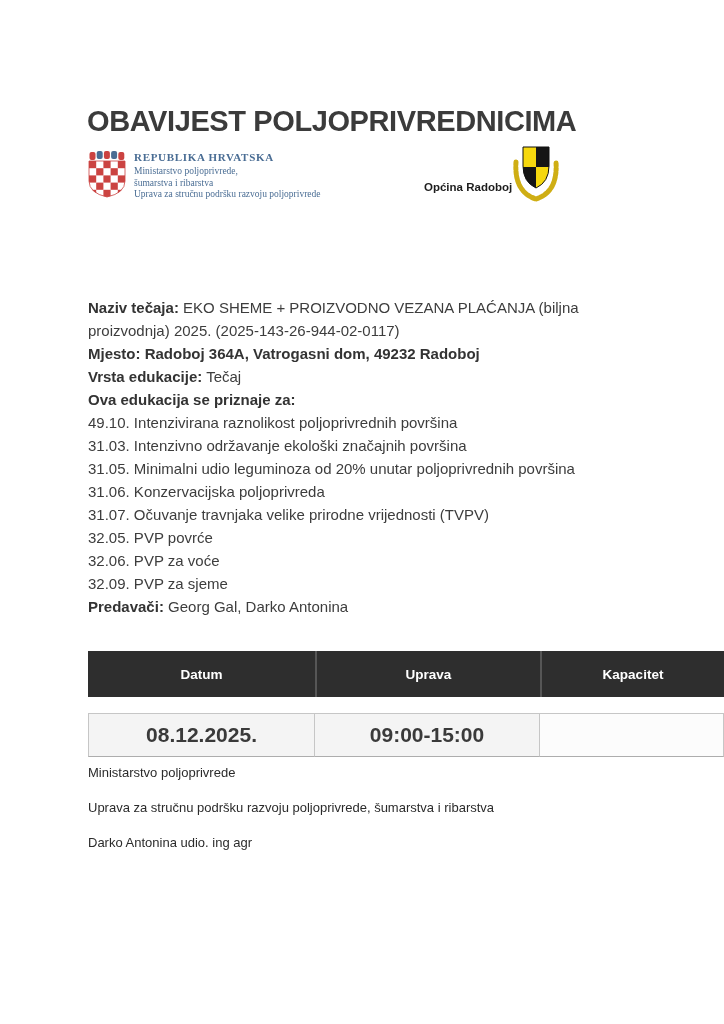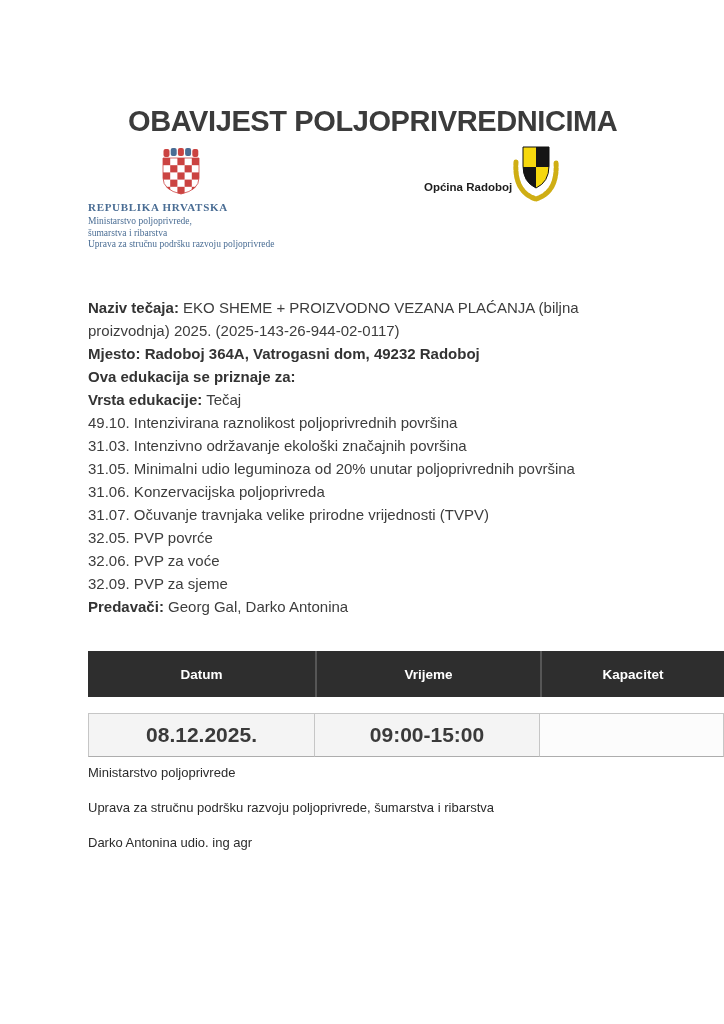--- a/index.html
+++ b/index.html
@@ -14,31 +14,29 @@
   }
   .doc-title {
     position: absolute;
     left: 87px;
     top: 86px;
     font-size: 29px;
     font-weight: 700;
     letter-spacing: -0.4px;
     color: #3b3b3b;
     white-space: nowrap;
-    margin-left: 41px;
   }
   
   .ministry-logo {
     position: absolute;
     left: 88px;
     top: 148px;
     display: flex;
-    align-items: center;
-    gap: 0;
-    flex-direction: column;
+    align-items: flex-end;
+    gap: 8px;
   }
   .ministry-text {
     font-family: "Liberation Serif", serif;
     color: #4a6d94;
     padding-top: 3px;
   }
   .ministry-text .rh-line {
     font-size: 11px;
     font-weight: 700;
     letter-spacing: 0.7px;
@@ -179,44 +177,44 @@
 
   <div class="course-body">
     <div>
       <strong>Naziv tečaja:</strong>
       <span>EKO SHEME + PROIZVODNO VEZANA PLAĆANJA (biljna proizvodnja) 2025. (2025-143-26-944-02-0117)</span>
     </div>
     <div>
       <strong>Mjesto: Radoboj 364A, Vatrogasni dom, 49232 Radoboj</strong>
     </div>
     <div>
-      <strong>Ova edukacija se priznaje za:</strong>
-    </div>
-    <div>
       <strong>Vrsta edukacije:</strong>
       <span>Tečaj</span>
+    </div>
+    <div>
+      <strong>Ova edukacija se priznaje za:</strong>
     </div>
     <div>49.10. Intenzivirana raznolikost poljoprivrednih površina</div>
     <div>31.03. Intenzivno održavanje ekološki značajnih površina</div>
     <div>31.05. Minimalni udio leguminoza od 20% unutar poljoprivrednih površina</div>
     <div>31.06. Konzervacijska poljoprivreda</div>
     <div>31.07. Očuvanje travnjaka velike prirodne vrijednosti (TVPV)</div>
     <div>32.05. PVP povrće</div>
     <div>32.06. PVP za voće</div>
     <div>32.09. PVP za sjeme</div>
     <div>
       <strong>Predavači:</strong>
       <span>Georg Gal, Darko Antonina</span>
     </div>
   </div>
 
   <div class="schedule">
     <div class="sched-header">
       <div class="hcell col-datum">Datum</div>
-      <div class="hcell col-vrijeme">Vrijeme</div>
+      <div class="hcell col-vrijeme">Uprava</div>
       <div class="hcell col-kapacitet">Kapacitet</div>
     </div>
     <div class="sched-row">
       <div class="dcell col-datum">08.12.2025.</div>
       <div class="dcell col-vrijeme">09:00-15:00</div>
       <div class="dcell col-kapacitet empty"></div>
     </div>
   </div>
 
   <div class="footer-notes">

